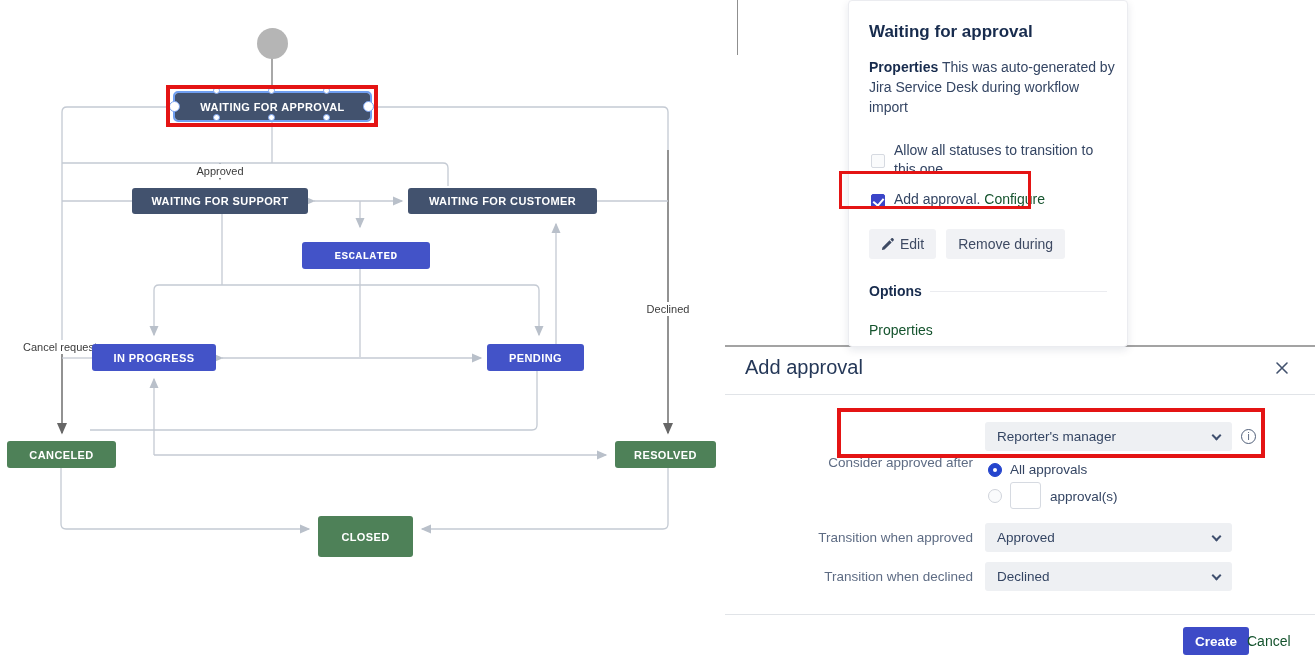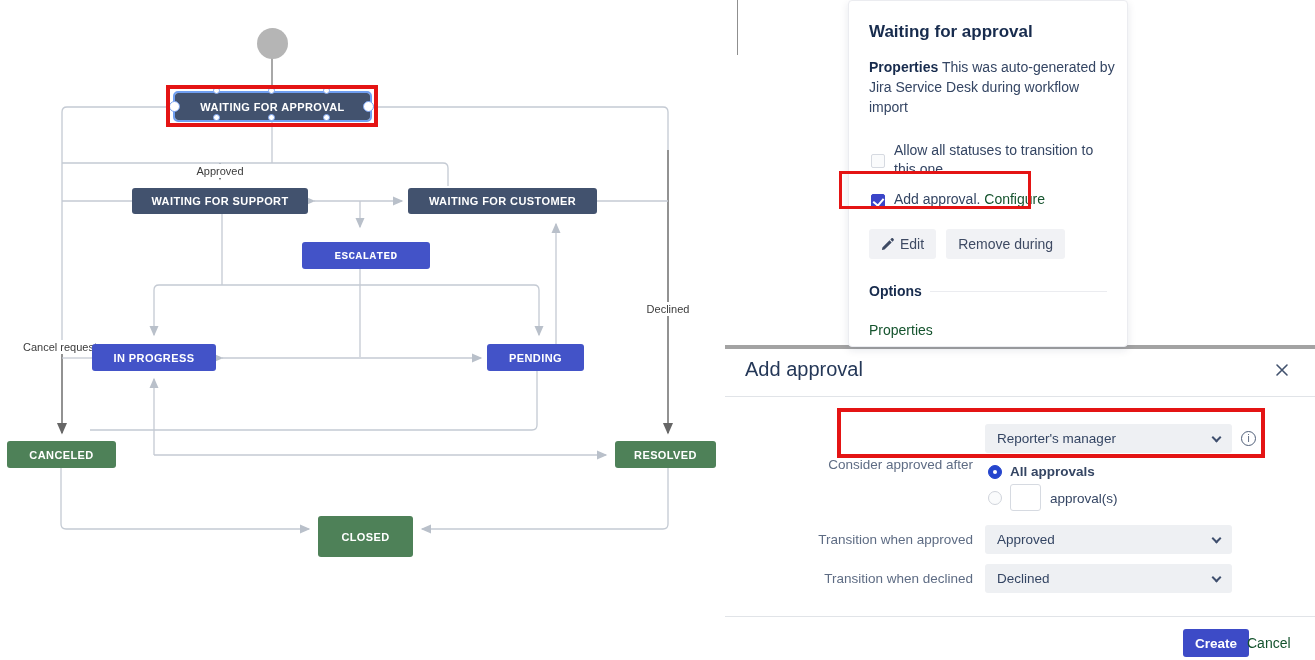--- a/index.html
+++ b/index.html
@@ -47,21 +47,21 @@
   .gbtn { background:#f1f2f5; border:none; border-radius:3px; height:30px; padding:0 12px;
     font-size:14px; color:#3e4a63; display:flex; align-items:center; gap:6px;
     font-family:inherit; cursor:pointer; }
   .options-row { display:flex; align-items:center; gap:8px; margin-bottom:22px; }
   .options-row b { font-size:14px; color:#172b4d; }
   .options-row .rule { flex:1; height:1px; background:#ebecf0; }
   #properties-link { font-size:14px; }
 
   
   #add-approval { position:absolute; left:725px; top:345px; width:590px; height:315px;
-    background:#fff; border-top:4px solid #a3a3a3; z-index:5; }
+    background:#fff; border-top:2px solid #a3a3a3; z-index:5; }
   #add-approval h1 { position:absolute; left:20px; top:9px; font-size:20px; font-weight:500; color:#253858; }
   #dlg-close { position:absolute; left:549px; top:13px; width:16px; height:16px; cursor:pointer; }
   #dlg-close svg { display:block; }
   .dlg-divider { position:absolute; left:0; width:590px; height:1px; background:#e1e4e8; }
   .f-label { position:absolute; left:0px; width:248px; text-align:right; font-size:13.5px;
     color:#5e6c84; white-space:nowrap; overflow:hidden; }
   .dropdown { position:absolute; left:260px; width:247px; height:29px; background:#eef0f3;
     border-radius:3px; display:flex; align-items:center; padding:0 30px 0 12px;
     font-size:13.5px; color:#344563; cursor:pointer; }
   .chev { position:absolute; right:12px; top:10px; width:7px; height:7px;
@@ -210,21 +210,21 @@
     <div class="dlg-divider" style="top:47px;"></div>
 
     <div class="dropdown" style="top:75px;">
       <span>Reporter's manager</span>
       <i class="chev"></i>
     </div>
     <i class="info-icon" style="top:82px;"></i>
 
     <div class="f-label" style="top:108px;">Consider approved after</div>
     <span class="radio on" style="left:263px; top:116px;"></span>
-    <span class="r-label" style="left:285px; top:115px;font-weight:bold;">All approvals</span>
+    <span class="r-label" style="left:285px; top:115px;">All approvals</span>
     <span class="radio off" style="left:263px; top:142px;"></span>
     <input id="approvals-input" value="" style="">
     <span class="r-label" style="left:325px; top:142px;">approval(s)</span>
 
     <div class="f-label" style="top:183px;">Transition when approved</div>
     <div class="dropdown" style="top:176px;">
       <span>Approved</span>
       <i class="chev"></i>
     </div>
 

